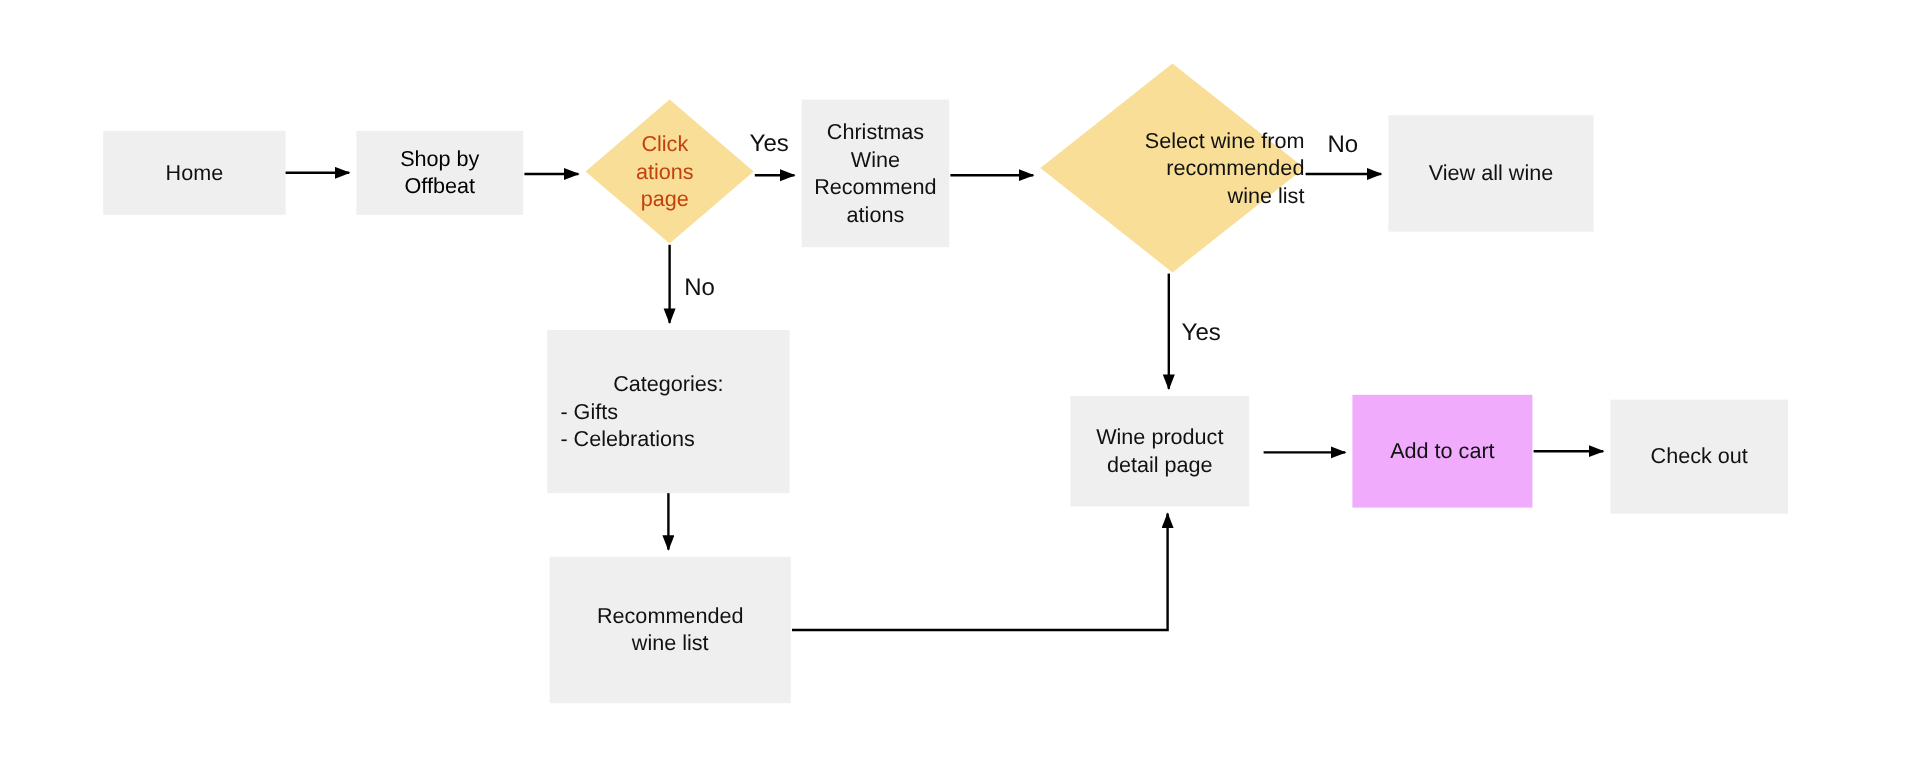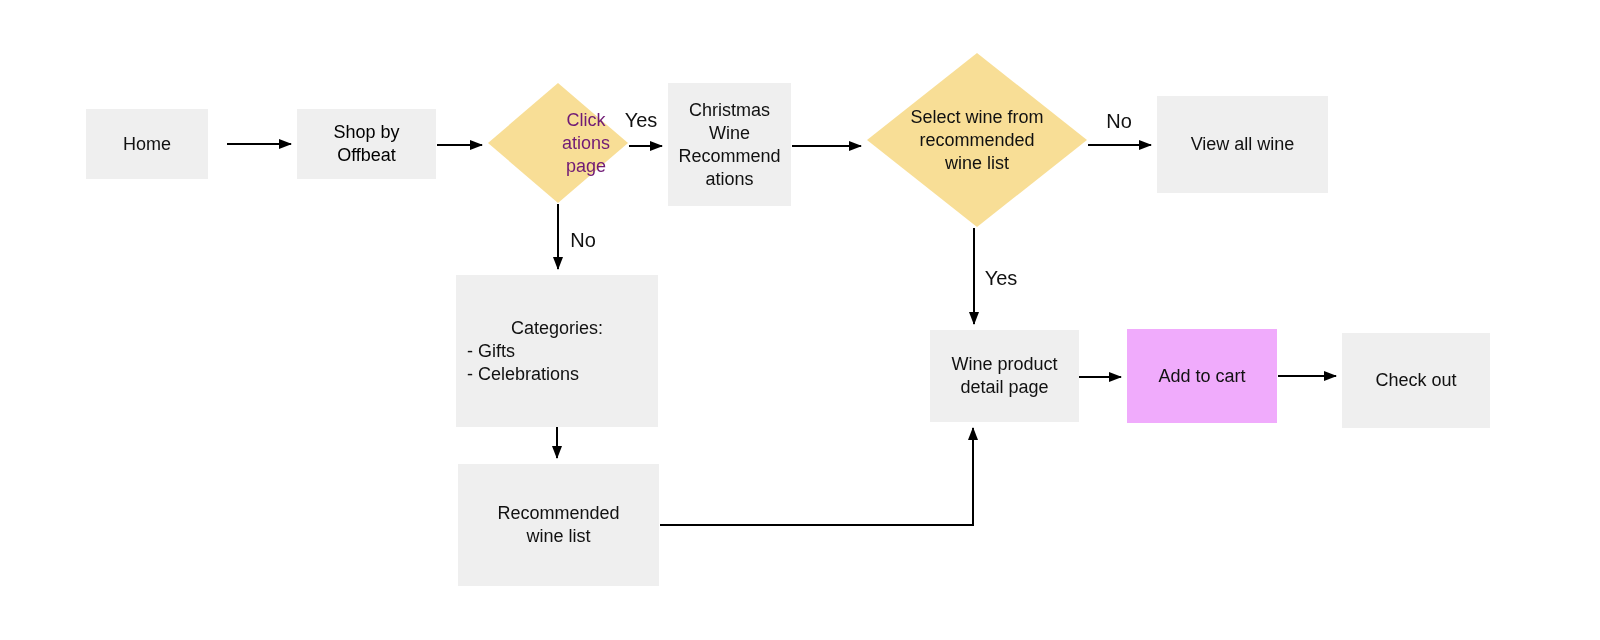--- a/index.html
+++ b/index.html
@@ -71,56 +71,56 @@
       <polyline points="558,204 558,269" class="edge" marker-end="url(#arrowhead)" style="stroke: rgb(0, 0, 0);"></polyline>
       <polyline points="557,396 557,458" class="edge" marker-end="url(#arrowhead)" style="stroke: rgb(0, 0, 0);"></polyline>
       <polyline points="974,228 974,324" class="edge" marker-end="url(#arrowhead)" style="stroke: rgb(0, 0, 0);"></polyline>
       <polyline points="1053,377 1121,377" class="edge" marker-end="url(#arrowhead)" style="stroke: rgb(0, 0, 0);"></polyline>
       <polyline points="1278,376 1336,376" class="edge" marker-end="url(#arrowhead)" style="stroke: rgb(0, 0, 0);"></polyline>
       <polyline points="660,525 973,525 973,428" class="edge" marker-end="url(#arrowhead)" style="stroke: rgb(0, 0, 0);"></polyline>
       <polygon points="558,83 628,143 558,203 488,143" fill="#f8de96"></polygon>
       <polygon points="977,53 1087,140 977,227 867,140" fill="#f8de96"></polygon>
     </svg>
   <div id="node-layer">
-      <div class="node process" style="left: 86px; top: 109px; width: 122px; height: 70px; color: rgb(17, 17, 17); background: rgb(239, 239, 239);">
+      <div class="node process" style="left: 86px; top: 109px; width: 152px; height: 70px; color: rgb(17, 17, 17); background: rgb(239, 239, 239);">
         <div class="line">Home</div>
       </div>
       <div class="node process" style="left: 297px; top: 109px; width: 139px; height: 70px; color: #000000; background: rgb(239, 239, 239);">
         <div class="line">Shop by</div>
         <div class="line">Offbeat</div>
       </div>
-      <div class="node decision" style="left: 516px; top: 83px; width: 140px; height: 120px; color: #701a75;">
+      <div class="node decision" style="left: 484px; top: 83px; width: 140px; height: 120px; color: #c2410c;">
         <div class="line">Click</div>
         <div class="line">ations</div>
         <div class="line">page</div>
       </div>
       <div class="node process" style="left: 668px; top: 83px; width: 123px; height: 123px; color: rgb(17, 17, 17); background: rgb(239, 239, 239);">
         <div class="line">Christmas</div>
         <div class="line">Wine</div>
         <div class="line">Recommend</div>
         <div class="line">ations</div>
       </div>
-      <div class="node decision" style="left: 867px; top: 53px; width: 220px; height: 174px; color: rgb(17, 17, 17);">
+      <div class="node decision" style="left: 867px; top: 53px; width: 220px; height: 174px; color: rgb(17, 17, 17); text-align: right;">
         <div class="line">Select wine from</div>
         <div class="line">recommended</div>
         <div class="line">wine list</div>
       </div>
       <div class="node process" style="left: 1157px; top: 96px; width: 171px; height: 97px; color: rgb(17, 17, 17); background: rgb(239, 239, 239);">
         <div class="line">View all wine</div>
       </div>
-      <div class="node process" style="left: 456px; top: 275px; width: 202px; height: 152px; color: rgb(17, 17, 17); background: rgb(239, 239, 239);">
+      <div class="node process" style="left: 456px; top: 275px; width: 202px; height: 136px; color: rgb(17, 17, 17); background: rgb(239, 239, 239);">
         <div class="line">Categories:</div>
         <div class="line bullet">- Gifts</div>
         <div class="line bullet">- Celebrations</div>
       </div>
       <div class="node process" style="left: 458px; top: 464px; width: 201px; height: 122px; color: rgb(17, 17, 17); background: rgb(239, 239, 239);">
         <div class="line">Recommended</div>
         <div class="line">wine list</div>
       </div>
-      <div class="node process" style="left: 930px; top: 330px; width: 149px; height: 92px; color: rgb(17, 17, 17); background: rgb(239, 239, 239);">
+      <div class="node process" style="left: 892px; top: 330px; width: 149px; height: 92px; color: rgb(17, 17, 17); background: rgb(239, 239, 239);">
         <div class="line">Wine product</div>
         <div class="line">detail page</div>
       </div>
       <div class="node process" style="left: 1127px; top: 329px; width: 150px; height: 94px; color: rgb(17, 17, 17); background: #f0abfc;">
         <div class="line">Add to cart</div>
       </div>
       <div class="node process" style="left: 1342px; top: 333px; width: 148px; height: 95px; color: rgb(17, 17, 17); background: rgb(239, 239, 239);">
         <div class="line">Check out</div>
       </div>
     </div>

